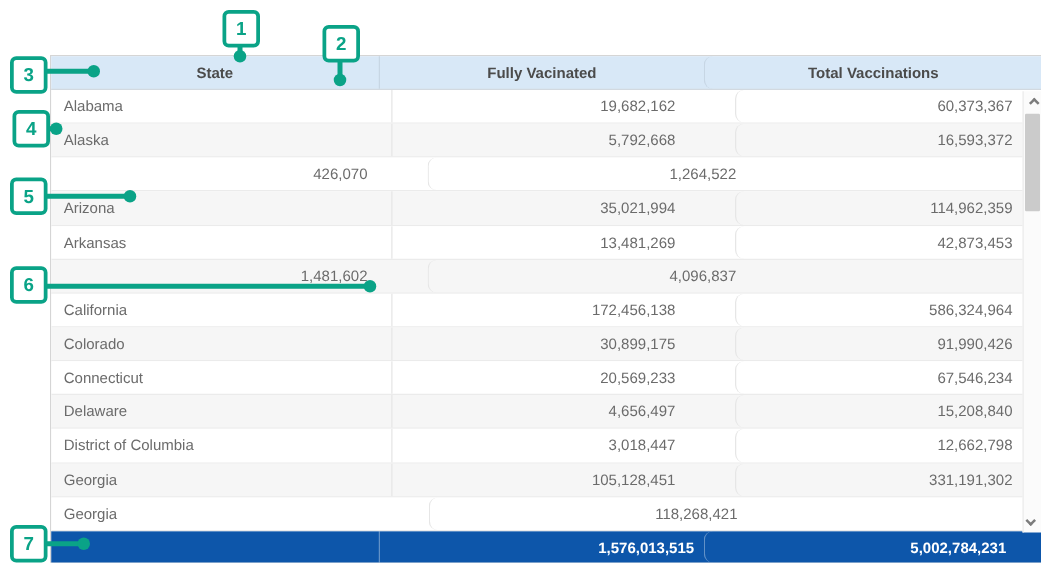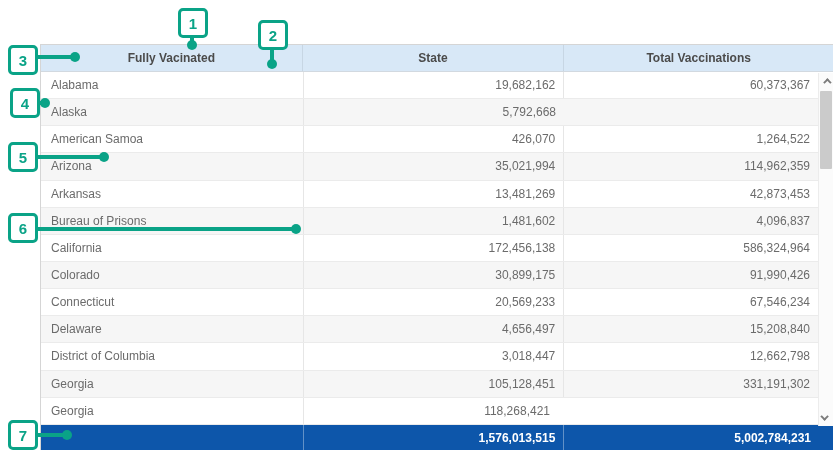--- a/index.html
+++ b/index.html
@@ -19,24 +19,24 @@
     background:#fff;
   }
   .thead{display:flex;height:27px;background:var(--header-bg);border-bottom:1px solid #d2d9e0;}
   .th{
     display:flex;align-items:center;justify-content:center;
     font-size:12px;font-weight:700;color:#4b4b4b;height:100%;
   }
   .th + .th{border-left:1px solid #c7d6e4;}
   .col-1{width:262px;}
   .col-2{width:261px;}
-  .col-3{width:270px;}
+  .col-3{width:270px;border-radius:7px;}
 
   .tbody{position:relative;height:353px;overflow:hidden;}
-  .tr{display:flex;height:27.15px;border-bottom:1px solid #ebebeb;background:#fff;}
+  .tr{display:flex;height:27.15px;border-bottom:1px solid #ebebeb;background:#fff;gap:40px;}
   .tr:nth-child(even){background:#f6f6f6;}
   .td{display:flex;align-items:center;font-size:12px;color:#6b6b6b;height:100%;}
   .td.cell-state{padding-left:10px;justify-content:flex-start;}
   .td.cell-num{padding-right:8px;justify-content:flex-end;}
   .td.cell-num.lastcol{padding-right:23px;}
   .tr .td + .td{border-left:1px solid #e6e6e6;padding-left:32px;}
 
   
   .scrollbar{
     position:absolute;top:28px;right:0;width:15px;height:353px;
@@ -48,76 +48,75 @@
   .chev{width:6px;height:6px;border-top:2px solid #7c7c7c;border-right:2px solid #7c7c7c;display:block;}
   .chev.up{transform:rotate(-45deg) translateY(2px);}
   .chev.down{transform:rotate(135deg) translateY(2px);}
   .sb-thumb{position:absolute;left:1px;top:18px;width:12px;height:78px;background:#cbcbcb;border-radius:1px;}
 
   
   .tfoot{display:flex;height:25px;background:var(--footer-blue);}
   .tf{display:flex;align-items:center;font-size:12px;font-weight:700;color:#ffffff;height:100%;}
   .tf + .tf{border-left:1px solid rgba(255,255,255,0.35);}
   .tf.cell-num{justify-content:flex-end;padding-right:8px;}
-  .tf.cell-num.lastcol{padding-right:22px;}
+  .tf.cell-num.lastcol{padding-right:28px;}
 
   
   .co-box{
     position:absolute;width:30px;height:30px;border:3px solid var(--accent-green);
     border-radius:5px;background:#fff;display:flex;align-items:center;justify-content:center;
     font-size:15px;font-weight:700;color:var(--accent-green);z-index:5;
   }
   .co-line{position:absolute;background:var(--accent-green);z-index:4;}
   .co-dot{position:absolute;width:10px;height:10px;border-radius:50%;background:var(--accent-green);z-index:4;}
 </style>
 </head>
 <body>
 
 <div class="stage">
 
   <div class="table-widget">
 
     <div class="thead">
+      <div class="th col-1">State</div>
       <div class="th col-2">Fully Vacinated</div>
-      <div class="th col-1">State</div>
       <div class="th col-3">Total Vaccinations</div>
     </div>
 
     <div class="tbody" id="tbody">
       <div class="tr">
         <div class="td cell-state col-1">Alabama</div>
         <div class="td cell-num col-2">19,682,162</div>
         <div class="td cell-num lastcol col-3">60,373,367</div>
       </div>
 
       <div class="tr">
         <div class="td cell-state col-1">Alaska</div>
         <div class="td cell-num col-2">5,792,668</div>
-      </div>
-
-      <div class="tr">
-        <div class="td cell-state col-1">American Samoa</div>
+        <div class="td cell-num lastcol col-3">16,593,372</div>
+      </div>
+
+      <div class="tr">
         <div class="td cell-num col-2">426,070</div>
         <div class="td cell-num lastcol col-3">1,264,522</div>
       </div>
 
       <div class="tr">
         <div class="td cell-state col-1">Arizona</div>
         <div class="td cell-num col-2">35,021,994</div>
         <div class="td cell-num lastcol col-3">114,962,359</div>
       </div>
 
       <div class="tr">
         <div class="td cell-state col-1">Arkansas</div>
         <div class="td cell-num col-2">13,481,269</div>
         <div class="td cell-num lastcol col-3">42,873,453</div>
       </div>
 
       <div class="tr">
-        <div class="td cell-state col-1">Bureau of Prisons</div>
         <div class="td cell-num col-2">1,481,602</div>
         <div class="td cell-num lastcol col-3">4,096,837</div>
       </div>
 
       <div class="tr">
         <div class="td cell-state col-1">California</div>
         <div class="td cell-num col-2">172,456,138</div>
         <div class="td cell-num lastcol col-3">586,324,964</div>
       </div>
 

